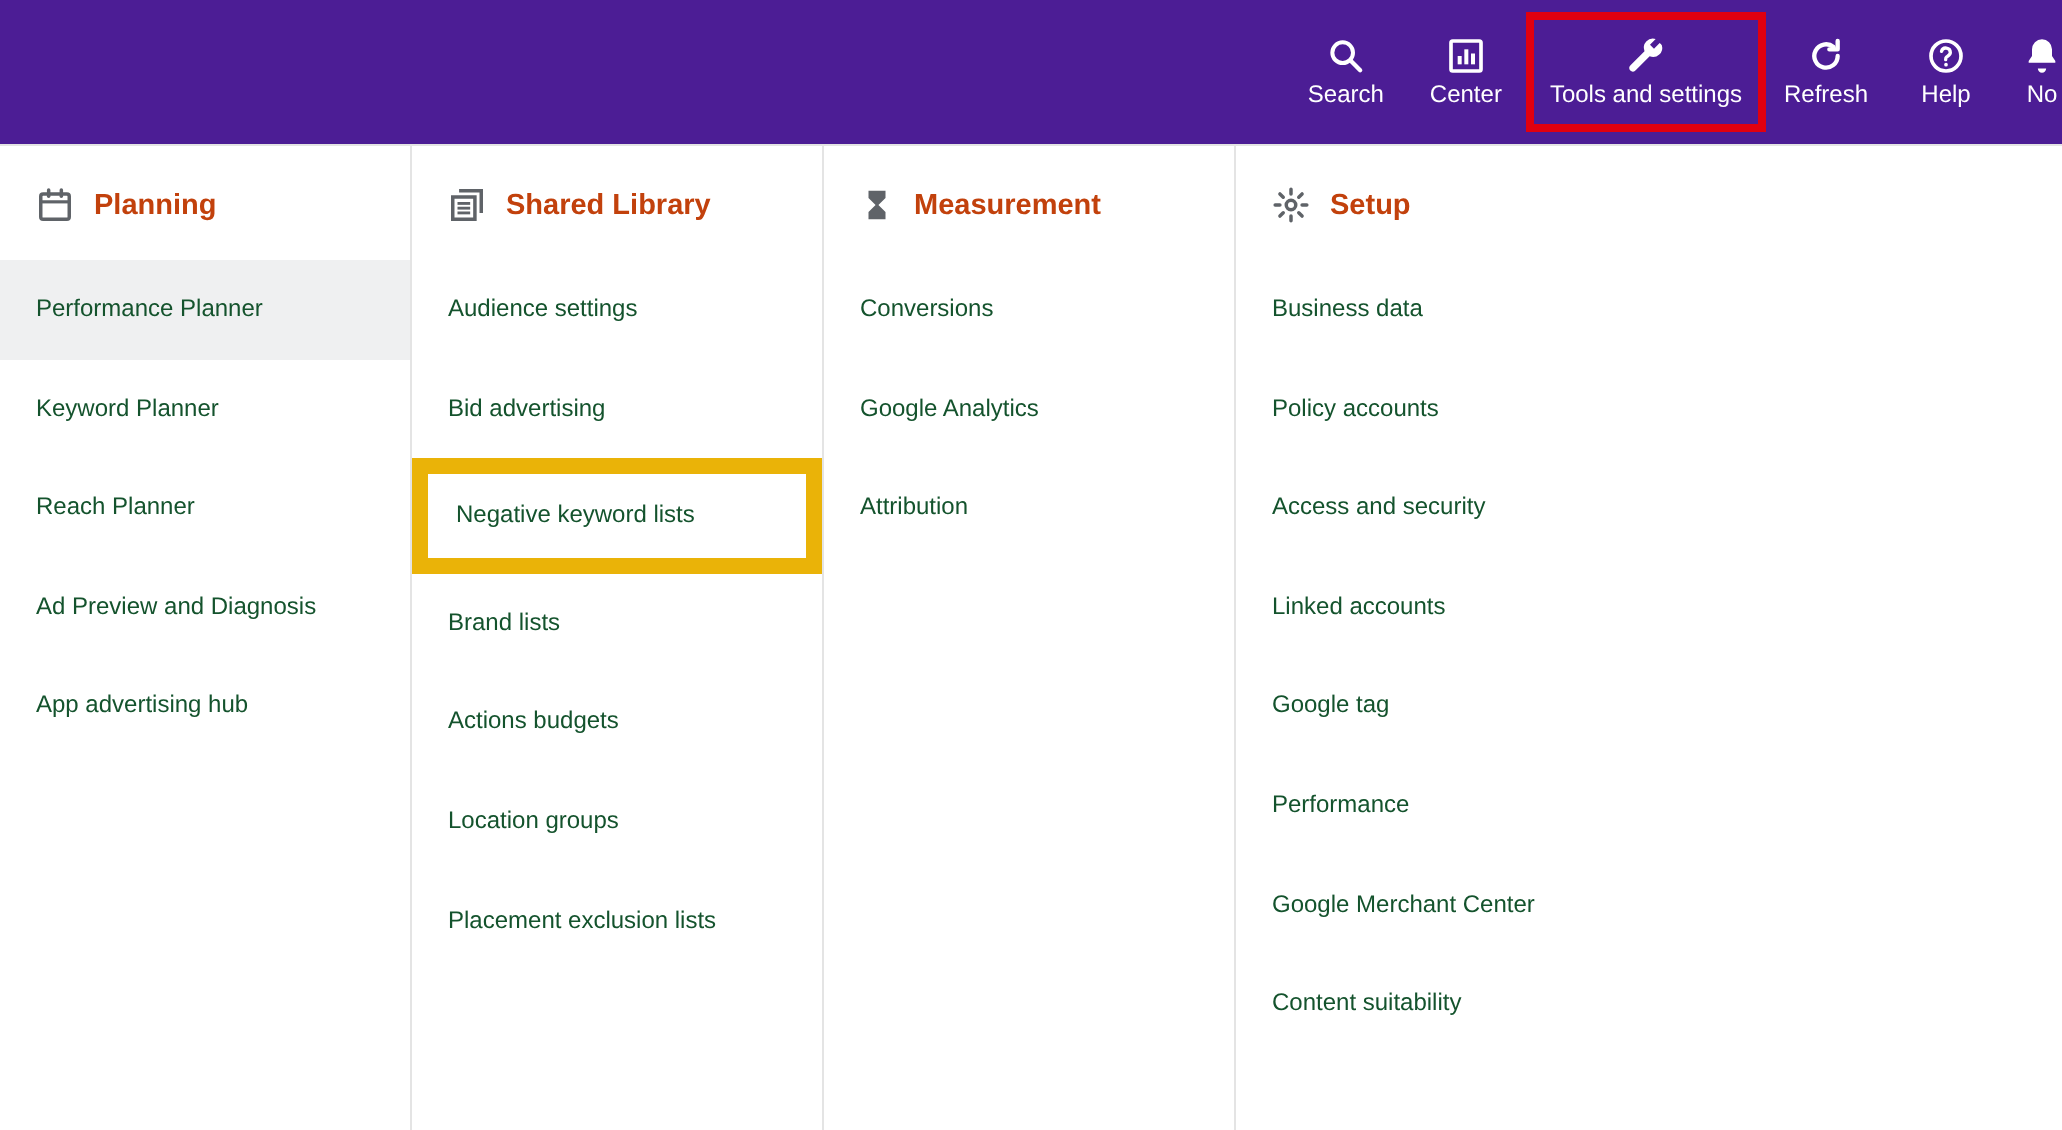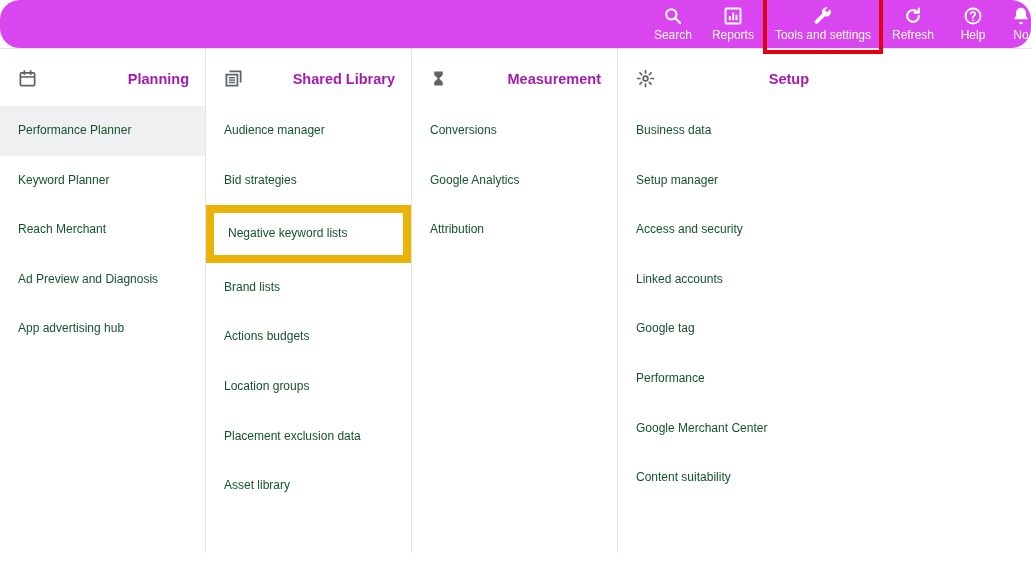--- a/index.html
+++ b/index.html
@@ -8,27 +8,26 @@
       box-sizing: border-box;
       font-family: Arial, "Helvetica Neue", Helvetica, sans-serif;
     }
     body {
       width: 1031px;
       height: 565px;
       overflow: hidden;
       background: #fff;
     }
     .topbar {
-      background: #d946ef;
-      height: 48px;
+      background: #4c1d95;
+      height: 72px;
       display: flex;
       justify-content: flex-end;
       align-items: center;
       padding-right: 0;
-      border-radius: 20px;
     }
     .topbar-item {
       display: flex;
       flex-direction: column;
       align-items: center;
       justify-content: center;
       color: #fff;
       font-size: 12px;
       padding: 6px 8px;
       min-width: 60px;
@@ -67,24 +66,23 @@
     }
     .menu-column.c1 { width: 206px; }
     .menu-column.c2 { width: 206px; }
     .menu-column.c3 { width: 206px; }
     .menu-column.c4 { width: 206px; }
     .menu-column.c5 { width: 207px; }
     .column-header {
       display: flex;
       align-items: center;
       padding: 0 16px 18px 18px;
-      color: #a21caf;
+      color: #c2410c;
       font-size: 14.5px;
       font-weight: 600;
-      justify-content: space-between;
     }
     .column-header .icon {
       margin-right: 10px;
       display: flex;
       align-items: center;
     }
     .menu-item {
       padding: 17px 16px 17px 18px;
       color: #14532d;
       font-size: 12px;
@@ -114,21 +112,21 @@
   </div>
   <div class="topbar-item">
     <span class="icon">
       <svg width="20" height="20" viewBox="0 0 24 24" fill="none">
           <rect x="3" y="3" width="18" height="18" stroke="#fff" stroke-width="2.2" rx="1"></rect>
           <rect x="7" y="12" width="2.4" height="5" fill="#fff"></rect>
           <rect x="11" y="8" width="2.4" height="9" fill="#fff"></rect>
           <rect x="15" y="10.5" width="2.4" height="6.5" fill="#fff"></rect>
         </svg>
     </span>
-    <span>Reports</span>
+    <span>Center</span>
   </div>
   <div class="topbar-item highlighted">
     <span class="icon">
       <svg width="20" height="20" viewBox="0 0 24 24" fill="#fff">
           <path d="M21.5 5.5a5.5 5.5 0 0 1-7.3 6.7l-8.4 8.4a2.2 2.2 0 1 1-3.1-3.1l8.4-8.4A5.5 5.5 0 0 1 17.8 1.8l-3.4 3.4 2.4 2.4 3.4-3.4c.5.4.9.8 1.3 1.3z"></path>
         </svg>
     </span>
     <span>Tools and settings</span>
   </div>
   <div class="topbar-item">
@@ -169,46 +167,45 @@
             <rect x="3" y="5" width="18" height="16" rx="1.5" stroke="#5f6368" stroke-width="2.2"></rect>
             <line x1="3" y1="10" x2="21" y2="10" stroke="#5f6368" stroke-width="2"></line>
             <line x1="8" y1="2.5" x2="8" y2="6.5" stroke="#5f6368" stroke-width="2.2" stroke-linecap="round"></line>
             <line x1="16" y1="2.5" x2="16" y2="6.5" stroke="#5f6368" stroke-width="2.2" stroke-linecap="round"></line>
           </svg>
       </span>
       <span>Planning</span>
     </div>
     <div class="menu-item hovered">Performance Planner</div>
     <div class="menu-item">Keyword Planner</div>
-    <div class="menu-item">Reach Merchant</div>
+    <div class="menu-item">Reach Planner</div>
     <div class="menu-item">Ad Preview and Diagnosis</div>
     <div class="menu-item">App advertising hub</div>
   </div>
 
   <div class="menu-column c2">
     <div class="column-header">
       <span class="icon">
         <svg width="19" height="19" viewBox="0 0 24 24" fill="none">
             <path d="M3 7h14v14H3z" stroke="#5f6368" stroke-width="2.2"></path>
             <path d="M7 3h14v14" stroke="#5f6368" stroke-width="2.2"></path>
             <line x1="6" y1="11" x2="14" y2="11" stroke="#5f6368" stroke-width="1.8"></line>
             <line x1="6" y1="14" x2="14" y2="14" stroke="#5f6368" stroke-width="1.8"></line>
             <line x1="6" y1="17" x2="14" y2="17" stroke="#5f6368" stroke-width="1.8"></line>
           </svg>
       </span>
       <span>Shared Library</span>
     </div>
-    <div class="menu-item">Audience manager</div>
-    <div class="menu-item">Bid strategies</div>
+    <div class="menu-item">Audience settings</div>
+    <div class="menu-item">Bid advertising</div>
     <div class="menu-item highlighted">Negative keyword lists</div>
     <div class="menu-item">Brand lists</div>
     <div class="menu-item">Actions budgets</div>
     <div class="menu-item">Location groups</div>
-    <div class="menu-item">Placement exclusion data</div>
-    <div class="menu-item">Asset library</div>
+    <div class="menu-item">Placement exclusion lists</div>
   </div>
 
 
   <div class="menu-column c4">
     <div class="column-header">
       <span class="icon">
         <svg width="17" height="19" viewBox="0 0 24 24" fill="#5f6368">
             <path d="M6 2h12v5l-5 5 5 5v5H6v-5l5-5-5-5V2z"></path>
           </svg>
       </span>
@@ -223,21 +220,21 @@
     <div class="column-header">
       <span class="icon">
         <svg width="19" height="19" viewBox="0 0 24 24" fill="none">
             <circle cx="12" cy="12" r="3" stroke="#5f6368" stroke-width="2.2"></circle>
             <path d="M12 2v3M12 19v3M22 12h-3M5 12H2M19 5l-2.1 2.1M7.1 16.9 5 19M19 19l-2.1-2.1M7.1 7.1 5 5" stroke="#5f6368" stroke-width="2.2" stroke-linecap="round"></path>
           </svg>
       </span>
       <span>Setup</span>
     </div>
     <div class="menu-item">Business data</div>
-    <div class="menu-item">Setup manager</div>
+    <div class="menu-item">Policy accounts</div>
     <div class="menu-item">Access and security</div>
     <div class="menu-item">Linked accounts</div>
     <div class="menu-item">Google tag</div>
     <div class="menu-item">Performance</div>
     <div class="menu-item">Google Merchant Center</div>
     <div class="menu-item">Content suitability</div>
   </div>
 
 </div>
 

